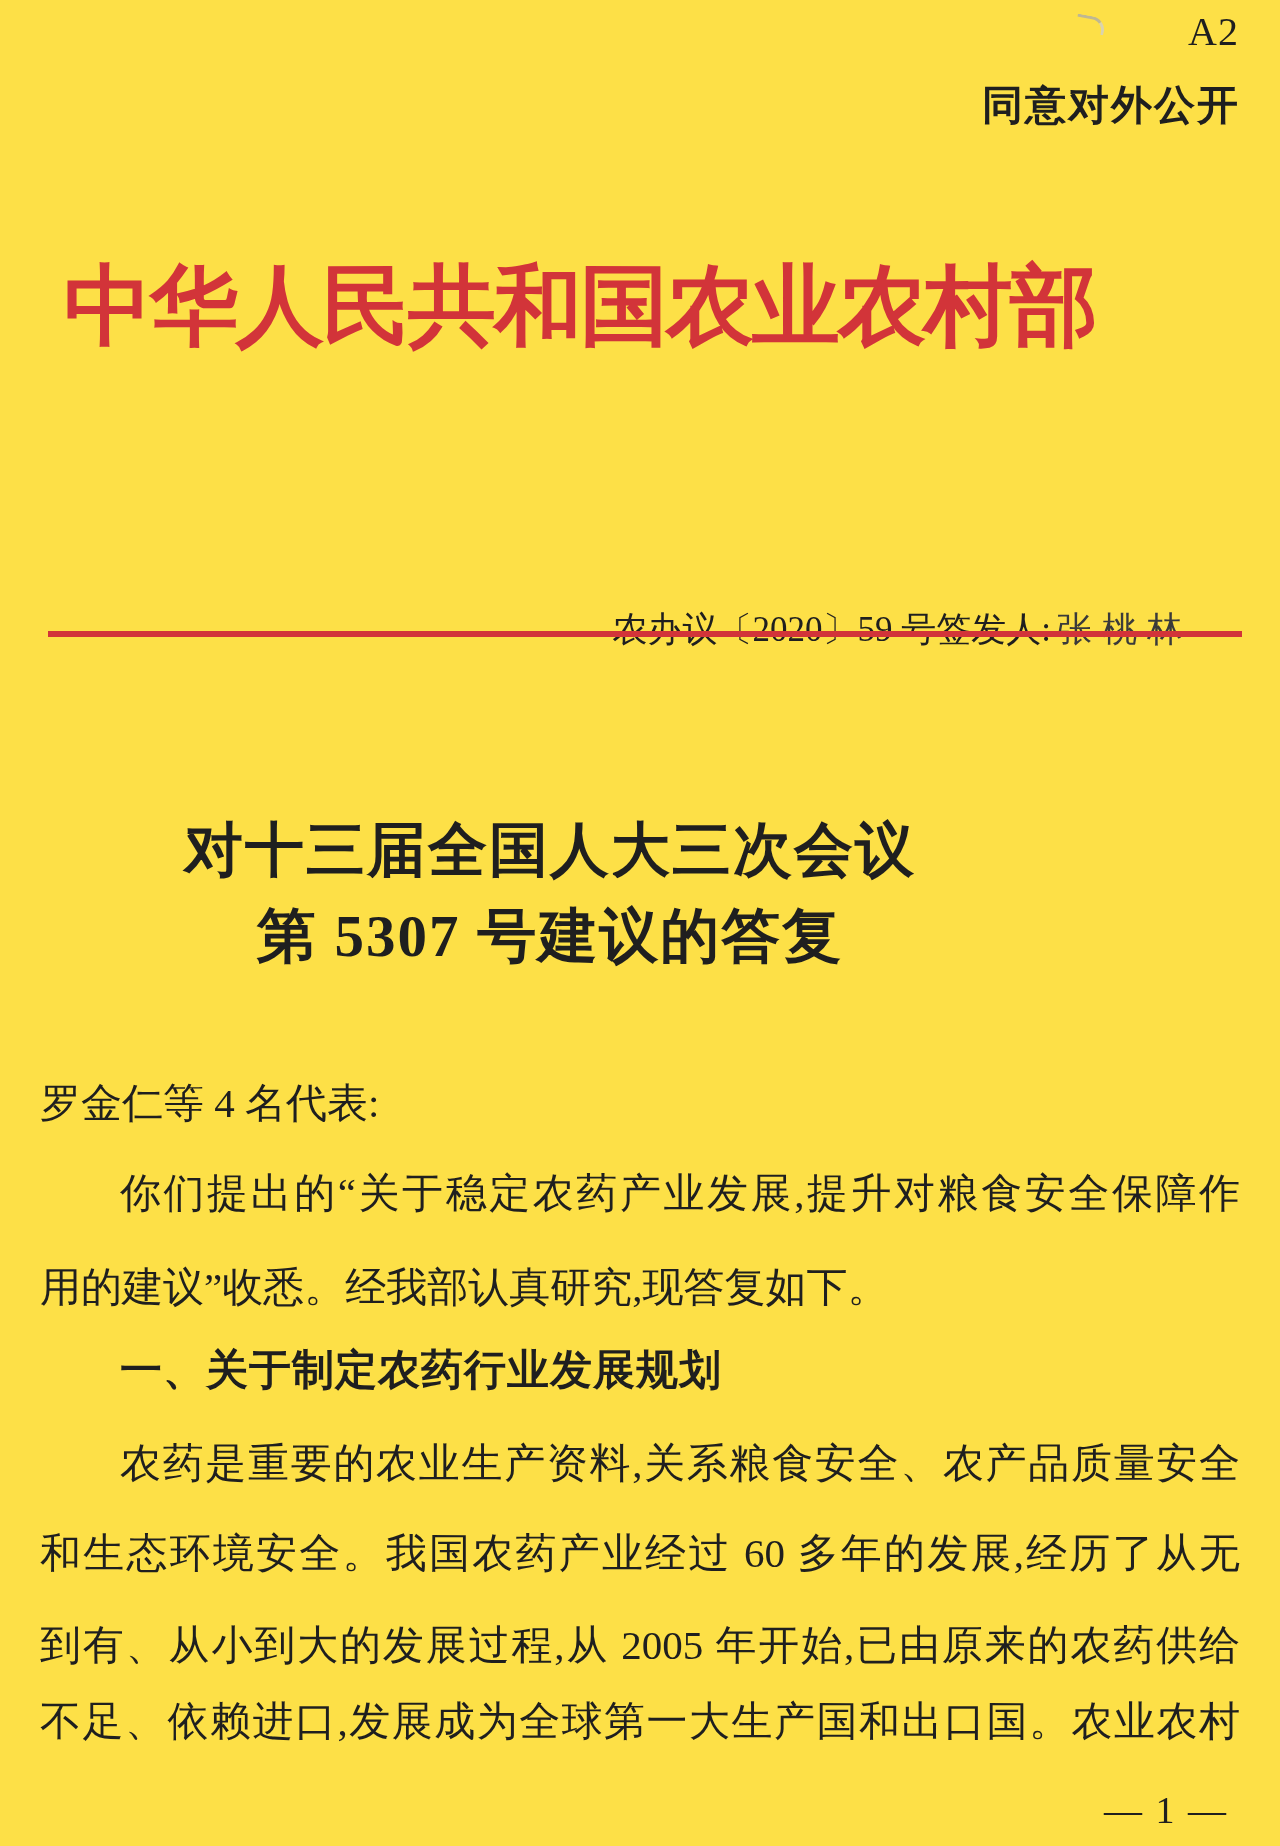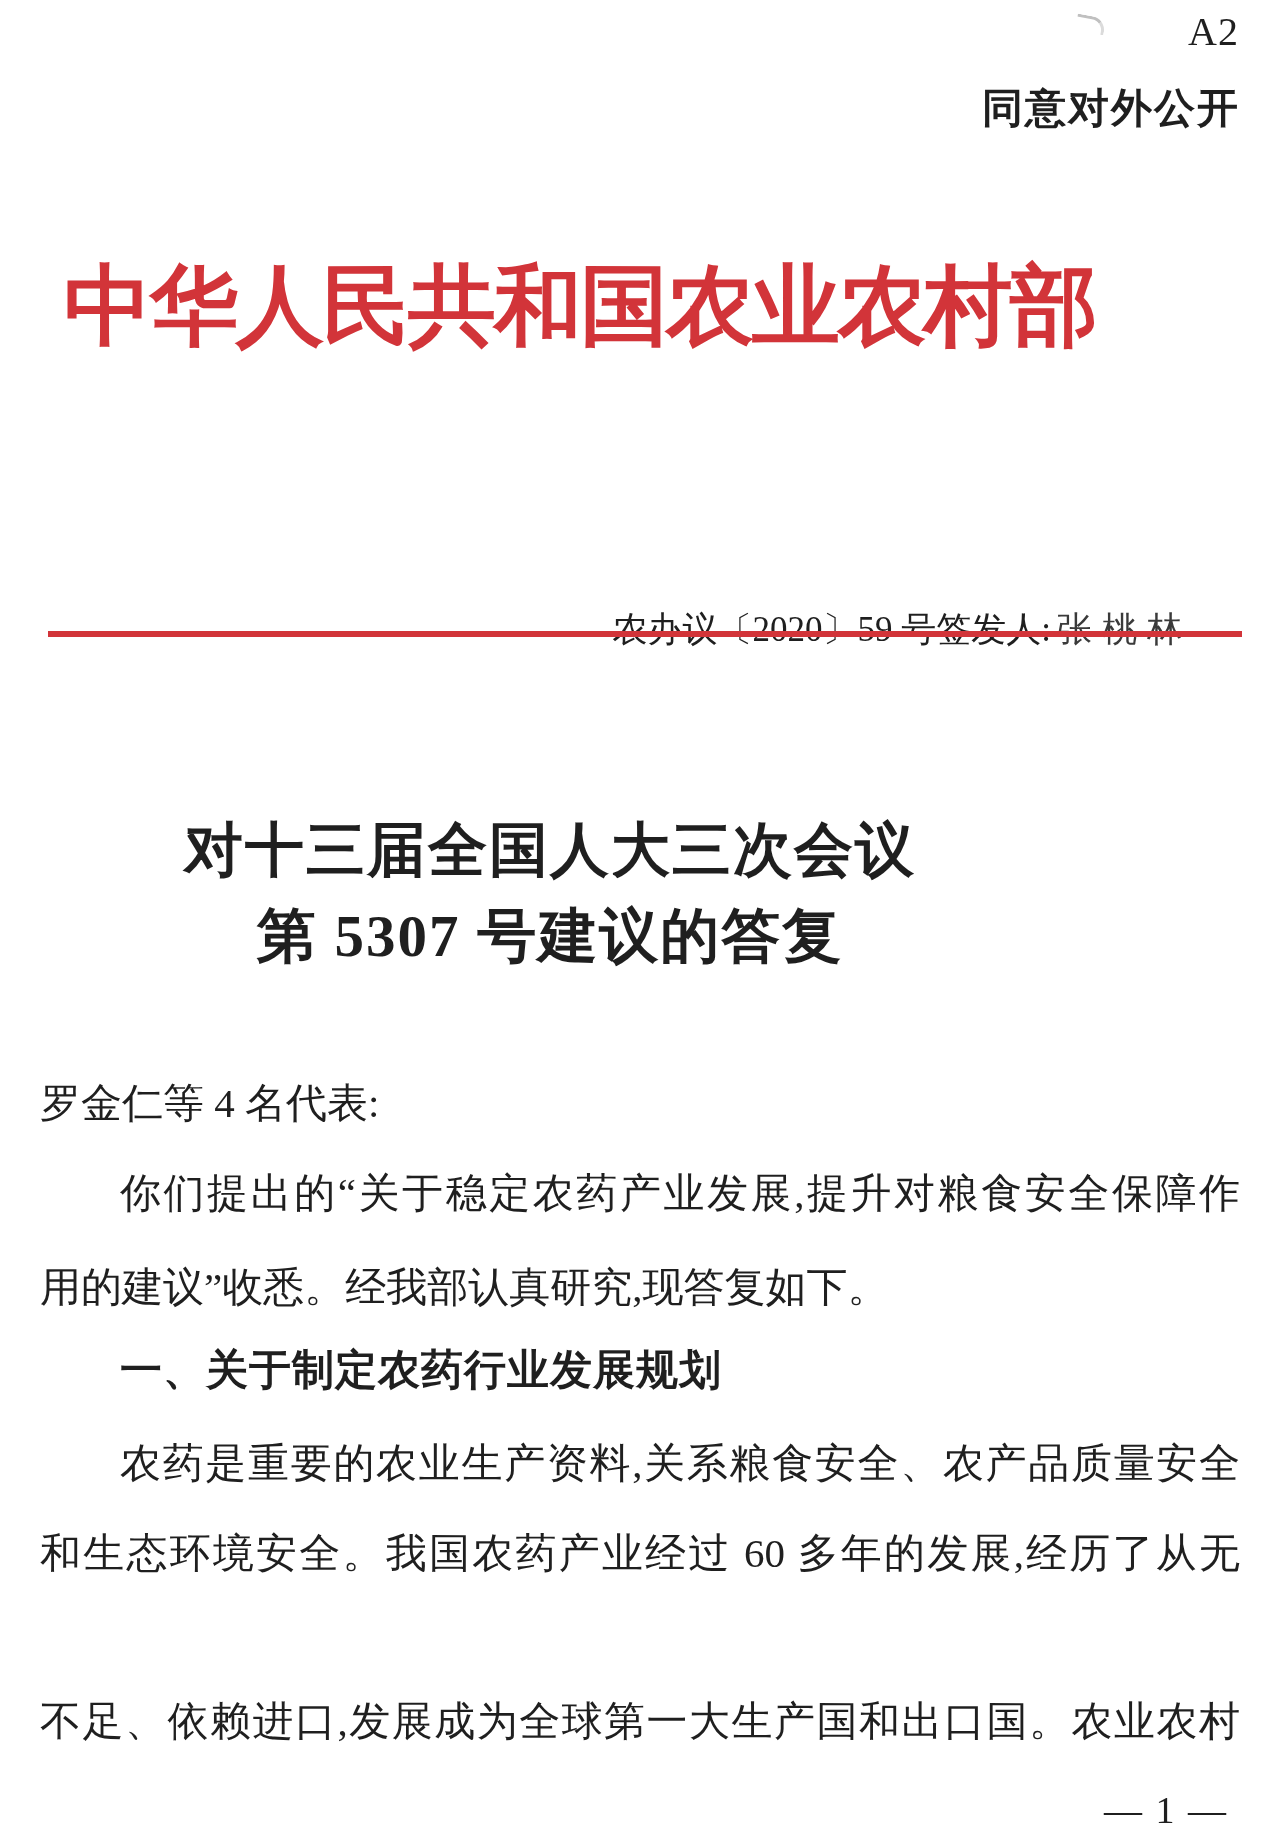--- a/index.html
+++ b/index.html
@@ -5,37 +5,37 @@
   :root{
     --accent-red:#d23439;
     --ink:#1f1f1f;
     --issuer-ink:#3a3a3a;
   }
   html,body{margin:0;padding:0;background:#e8e8e8;}
   .page{
     position:relative;
     width:1280px;height:1846px;
     margin:0 auto;
-    background:#ffffff;
+    background:#fde047;
     overflow:hidden;
     color:var(--ink);
     font-family:"Liberation Serif","DejaVu Serif",serif;
   }
   .abs{position:absolute;}
 
   .corner-code{
     top:10px;left:1188px;
     font-size:40px;line-height:1.1;
     letter-spacing:1px;
   }
   .disclosure{
     top:86px;left:982px;
     font-size:41px;line-height:1.1;
     font-weight:700;letter-spacing:2px;
-    font-family:Liberation Serif, serif;
+    font-family:Liberation Mono, monospace;
   }
   .artifact{
     top:16px;left:1076px;
     width:26px;height:14px;
     border-top:3px solid #ababab;
     border-right:3px solid #cfcfcf;
     border-top-right-radius:14px;
     transform:rotate(10deg);
     opacity:.75;
   }
@@ -132,17 +132,18 @@
 
   <div class="abs bodyline salutation">罗金仁等 4 名代表:</div>
 
   <div class="abs bodyline jl indent p1l1">你们提出的“关于稳定农药产业发展,提升对粮食安全保障作</div>
   <div class="abs bodyline p1l2">用的建议”收悉。经我部认真研究,现答复如下。</div>
 
   <div class="abs heading1">一、关于制定农药行业发展规划</div>
 
   <div class="abs bodyline jl indent p2l1">农药是重要的农业生产资料,关系粮食安全、农产品质量安全</div>
   <div class="abs bodyline jl p2l2">和生态环境安全。我国农药产业经过 60 多年的发展,经历了从无</div>
+  <div class="abs bodyline jl p2l3">到有、从小到大的发展过程,从 2005 年开始,已由原来的农药供给</div>
   <div class="abs bodyline jl p2l4">不足、依赖进口,发展成为全球第一大生产国和出口国。农业农村</div>
 
   <div class="abs page-number">— 1 —</div>
 
 </div>
 
 </body></html>

